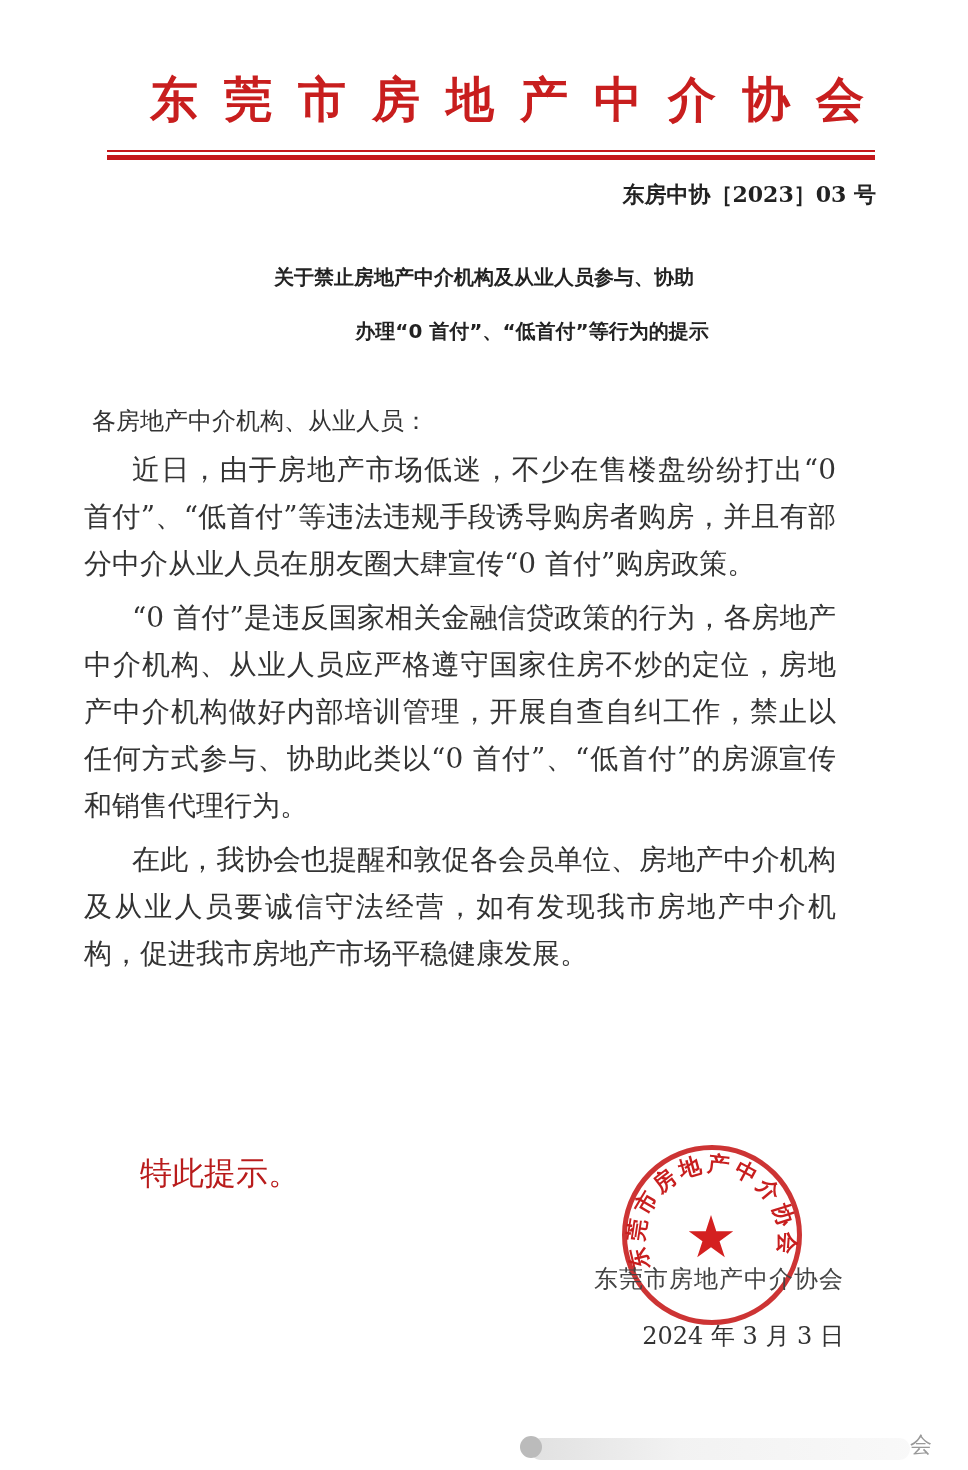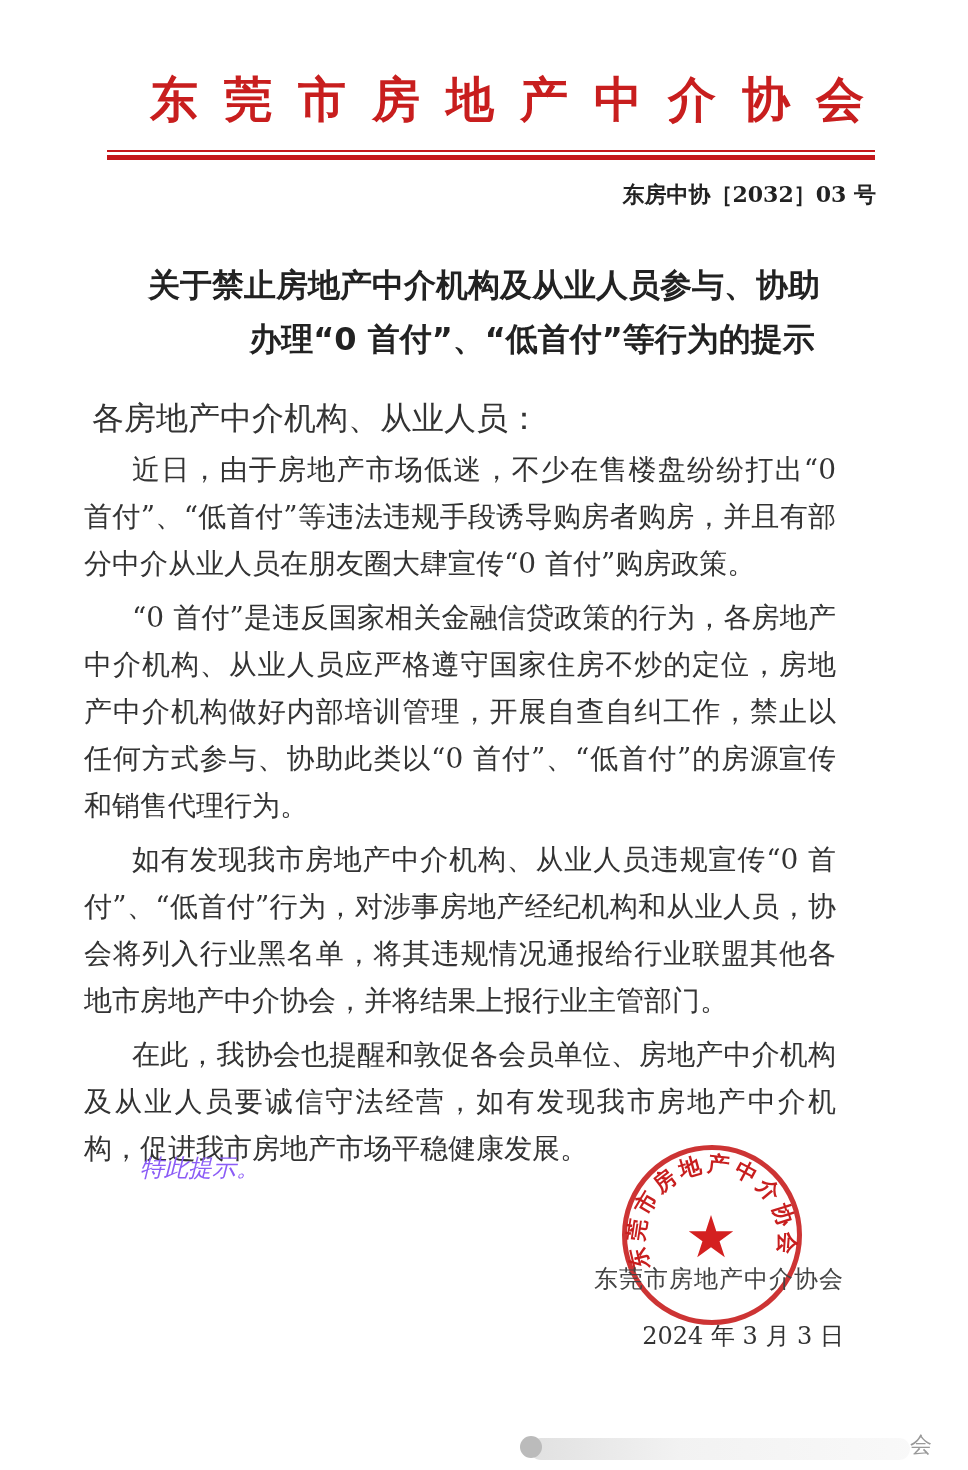--- a/index.html
+++ b/index.html
@@ -12,33 +12,33 @@
     color: #c81e1e; font-size: 48px; font-weight: bold; letter-spacing: 26px;
     font-family: "DejaVu Sans", sans-serif; white-space: nowrap;
   }
   .rule-thin { position: absolute; left: 107px; top: 150px; width: 768px; height: 2px; background: #c4171b; }
   .rule-thick { position: absolute; left: 107px; top: 155px; width: 768px; height: 5px; background: #c4171b; }
   .docno {
     position: absolute; right: 92px; top: 180px; font-size: 22px; font-weight: bold; color: #222;
     font-family: "DejaVu Serif", serif;
   }
   .title {
-    position: absolute; left: 0; width: 968px; text-align: center; font-size: 32px; font-weight: bold; color: #222;
+    position: absolute; left: 0; width: 968px; text-align: center; font-size: 20px; font-weight: bold; color: #222;
     font-family: "DejaVu Sans", sans-serif;
   }
   .title.l1 { top: 264px; }
   .title.l2 { top: 318px; margin-left: 48px; }
   .body-text {
-    position: absolute; left: 92px; width: 760px; font-size: 32px; line-height: 47px; color: #333;
-    font-family: Liberation Mono, monospace;
+    position: absolute; left: 92px; width: 760px; font-size: 24px; line-height: 47px; color: #333;
+    font-family: Liberation Sans, sans-serif;
   }
   .salutation { top: 397px; }
   .para { text-indent: 48px; margin: 0 0 7px 0; text-align: justify; }
   .paras { position: absolute; left: 84px; top: 446px; width: 752px; font-size: 28px; line-height: 47px; color: #333; font-family: "DejaVu Serif", serif; }
-  .closing { position: absolute; left: 140px; top: 1152px; font-size: 24px; color: #8b5cf6; font-style: italic; }
+  .closing { position: absolute; left: 140px; top: 1152px; font-size: 32px; color: #b91c1c; }
   .signer { position: absolute; right: 124px; top: 1263px; font-size: 24px; color: #444; letter-spacing: 1px; }
   .date { position: absolute; right: 124px; top: 1320px; font-size: 24px; color: #333; }
   .seal {
     position: absolute; left: 622px; top: 1145px; width: 180px; height: 180px; border-radius: 50%;
     border: 5px solid rgba(200,30,30,0.9); box-sizing: border-box;
   }
   .seal svg { position: absolute; left: -5px; top: -5px; }
   .seal-star { position: absolute; left: 58px; top: 58px; font-size: 58px; color: #d42020; line-height: 58px; }
   .watermark {
     position: absolute; left: 530px; top: 1438px; width: 380px; height: 22px;
@@ -46,31 +46,30 @@
   }
   .wm-bubble { position: absolute; left: 520px; top: 1436px; width: 22px; height: 22px; border-radius: 50%; background: #bbb; }
   .wm-text { position: absolute; left: 910px; top: 1430px; font-size: 22px; color: #999; font-family: "DejaVu Sans", sans-serif; }
 </style>
 </head>
 <body>
 
 <div class="masthead">东莞市房地产中介协会</div>
 <div class="rule-thin"></div>
 <div class="rule-thick"></div>
-<div class="docno">东房中协［2032］03 号</div>
+<div class="docno">东房中协［2023］03 号</div>
 
 <div class="title l1">关于禁止房地产中介机构及从业人员参与、协助</div>
 <div class="title l2">办理“0 首付”、“低首付”等行为的提示</div>
 
 <div class="body-text salutation">各房地产中介机构、从业人员：</div>
 
 <div class="paras">
   <p class="para">近日，由于房地产市场低迷，不少在售楼盘纷纷打出“0 首付”、“低首付”等违法违规手段诱导购房者购房，并且有部分中介从业人员在朋友圈大肆宣传“0 首付”购房政策。</p>
   <p class="para">“0 首付”是违反国家相关金融信贷政策的行为，各房地产中介机构、从业人员应严格遵守国家住房不炒的定位，房地产中介机构做好内部培训管理，开展自查自纠工作，禁止以任何方式参与、协助此类以“0 首付”、“低首付”的房源宣传和销售代理行为。</p>
-  <p class="para">如有发现我市房地产中介机构、从业人员违规宣传“0 首付”、“低首付”行为，对涉事房地产经纪机构和从业人员，协会将列入行业黑名单，将其违规情况通报给行业联盟其他各地市房地产中介协会，并将结果上报行业主管部门。</p>
   <p class="para">在此，我协会也提醒和敦促各会员单位、房地产中介机构及从业人员要诚信守法经营，如有发现我市房地产中介机构，促进我市房地产市场平稳健康发展。</p>
 </div>
 
 <div class="closing">特此提示。</div>
 
 <div class="seal">
   <svg width="180" height="180" viewBox="0 0 180 180">
     <defs>
       <path id="sealArc" d="M 32 130 A 68 68 0 1 1 148 130"></path>
     </defs>

